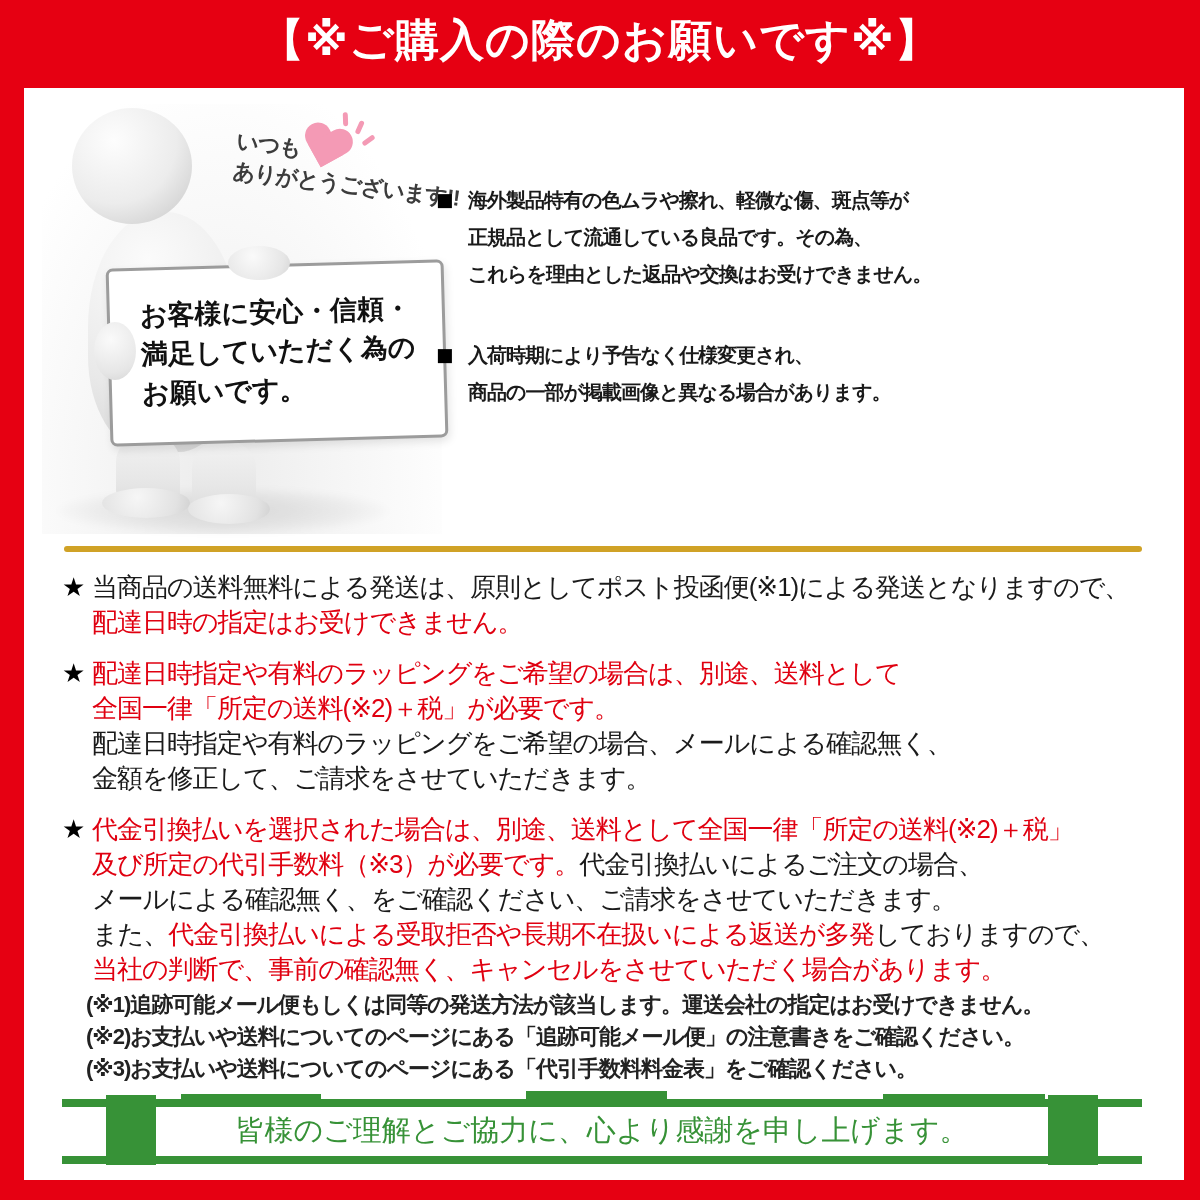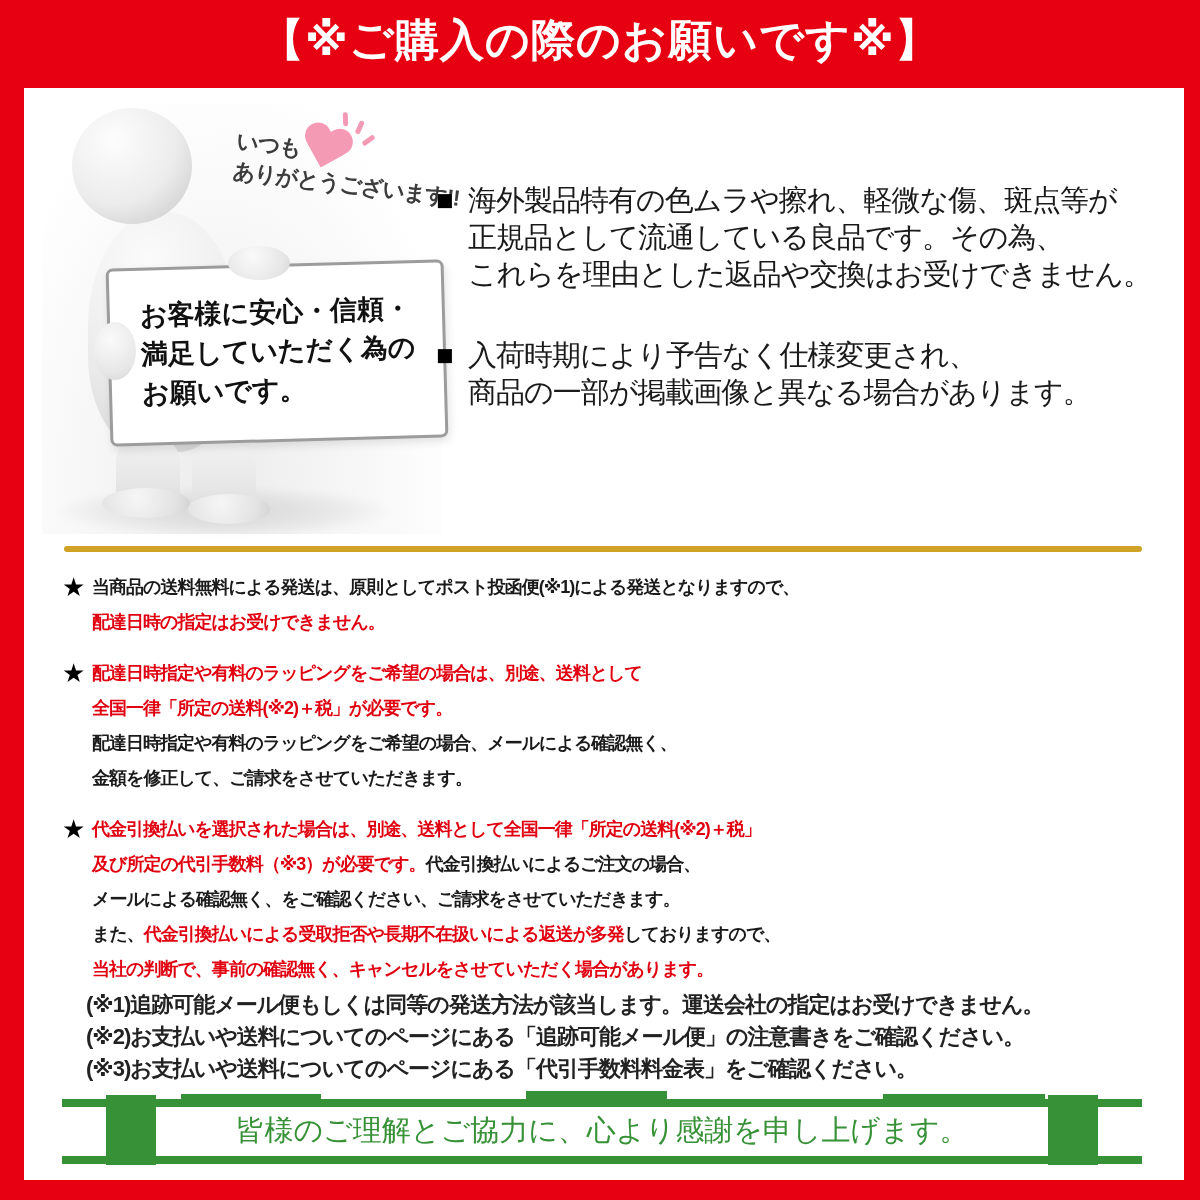--- a/index.html
+++ b/index.html
@@ -96,38 +96,38 @@
   .ray3{left:62px; top:-4px; transform:rotate(38deg);}
   
   .product-notes{
     position:absolute; left:412px; top:94px; width:740px;
   }
   .note-item{position:relative; padding-left:32px; margin-bottom:44px;}
   .note-marker{
     position:absolute; left:0; top:0; font-size:29px; font-weight:bold; color:#000; line-height:37px;
   }
   .note-line{
-    font-size:29px; font-weight:normal; color:var(--ink); line-height:37px;
+    font-size:20px; font-weight:bold; color:var(--ink); line-height:37px;
     letter-spacing:-1px; white-space:nowrap;
   }
   
   .divider{
     position:absolute; left:40px; top:458px; width:1078px; height:6px;
     background:var(--gold); border-radius:3px;
   }
   
   .shipping-notices{
     position:absolute; left:38px; top:482px; width:1115px;
   }
   .notice-item{position:relative; padding-left:30px; margin-bottom:16px;}
   .notice-marker{
     position:absolute; left:0; top:0; font-size:26px; font-weight:bold; color:#000; line-height:35px;
   }
   .notice-line{
-    font-size:18px; font-weight:bold; line-height:35px; letter-spacing:-1px; white-space:nowrap;
+    font-size:26px; font-weight:normal; line-height:35px; letter-spacing:-1px; white-space:nowrap;
   }
   .seg-k{color:var(--ink);}
   .seg-r{color:var(--redtext);}
   
   .footnotes{position:absolute; left:62px; top:901px; width:1080px;}
   .footnote-line{
     font-size:22px; color:#222; line-height:32px; letter-spacing:-1px;
     font-weight:bold; white-space:nowrap;
   }
   

